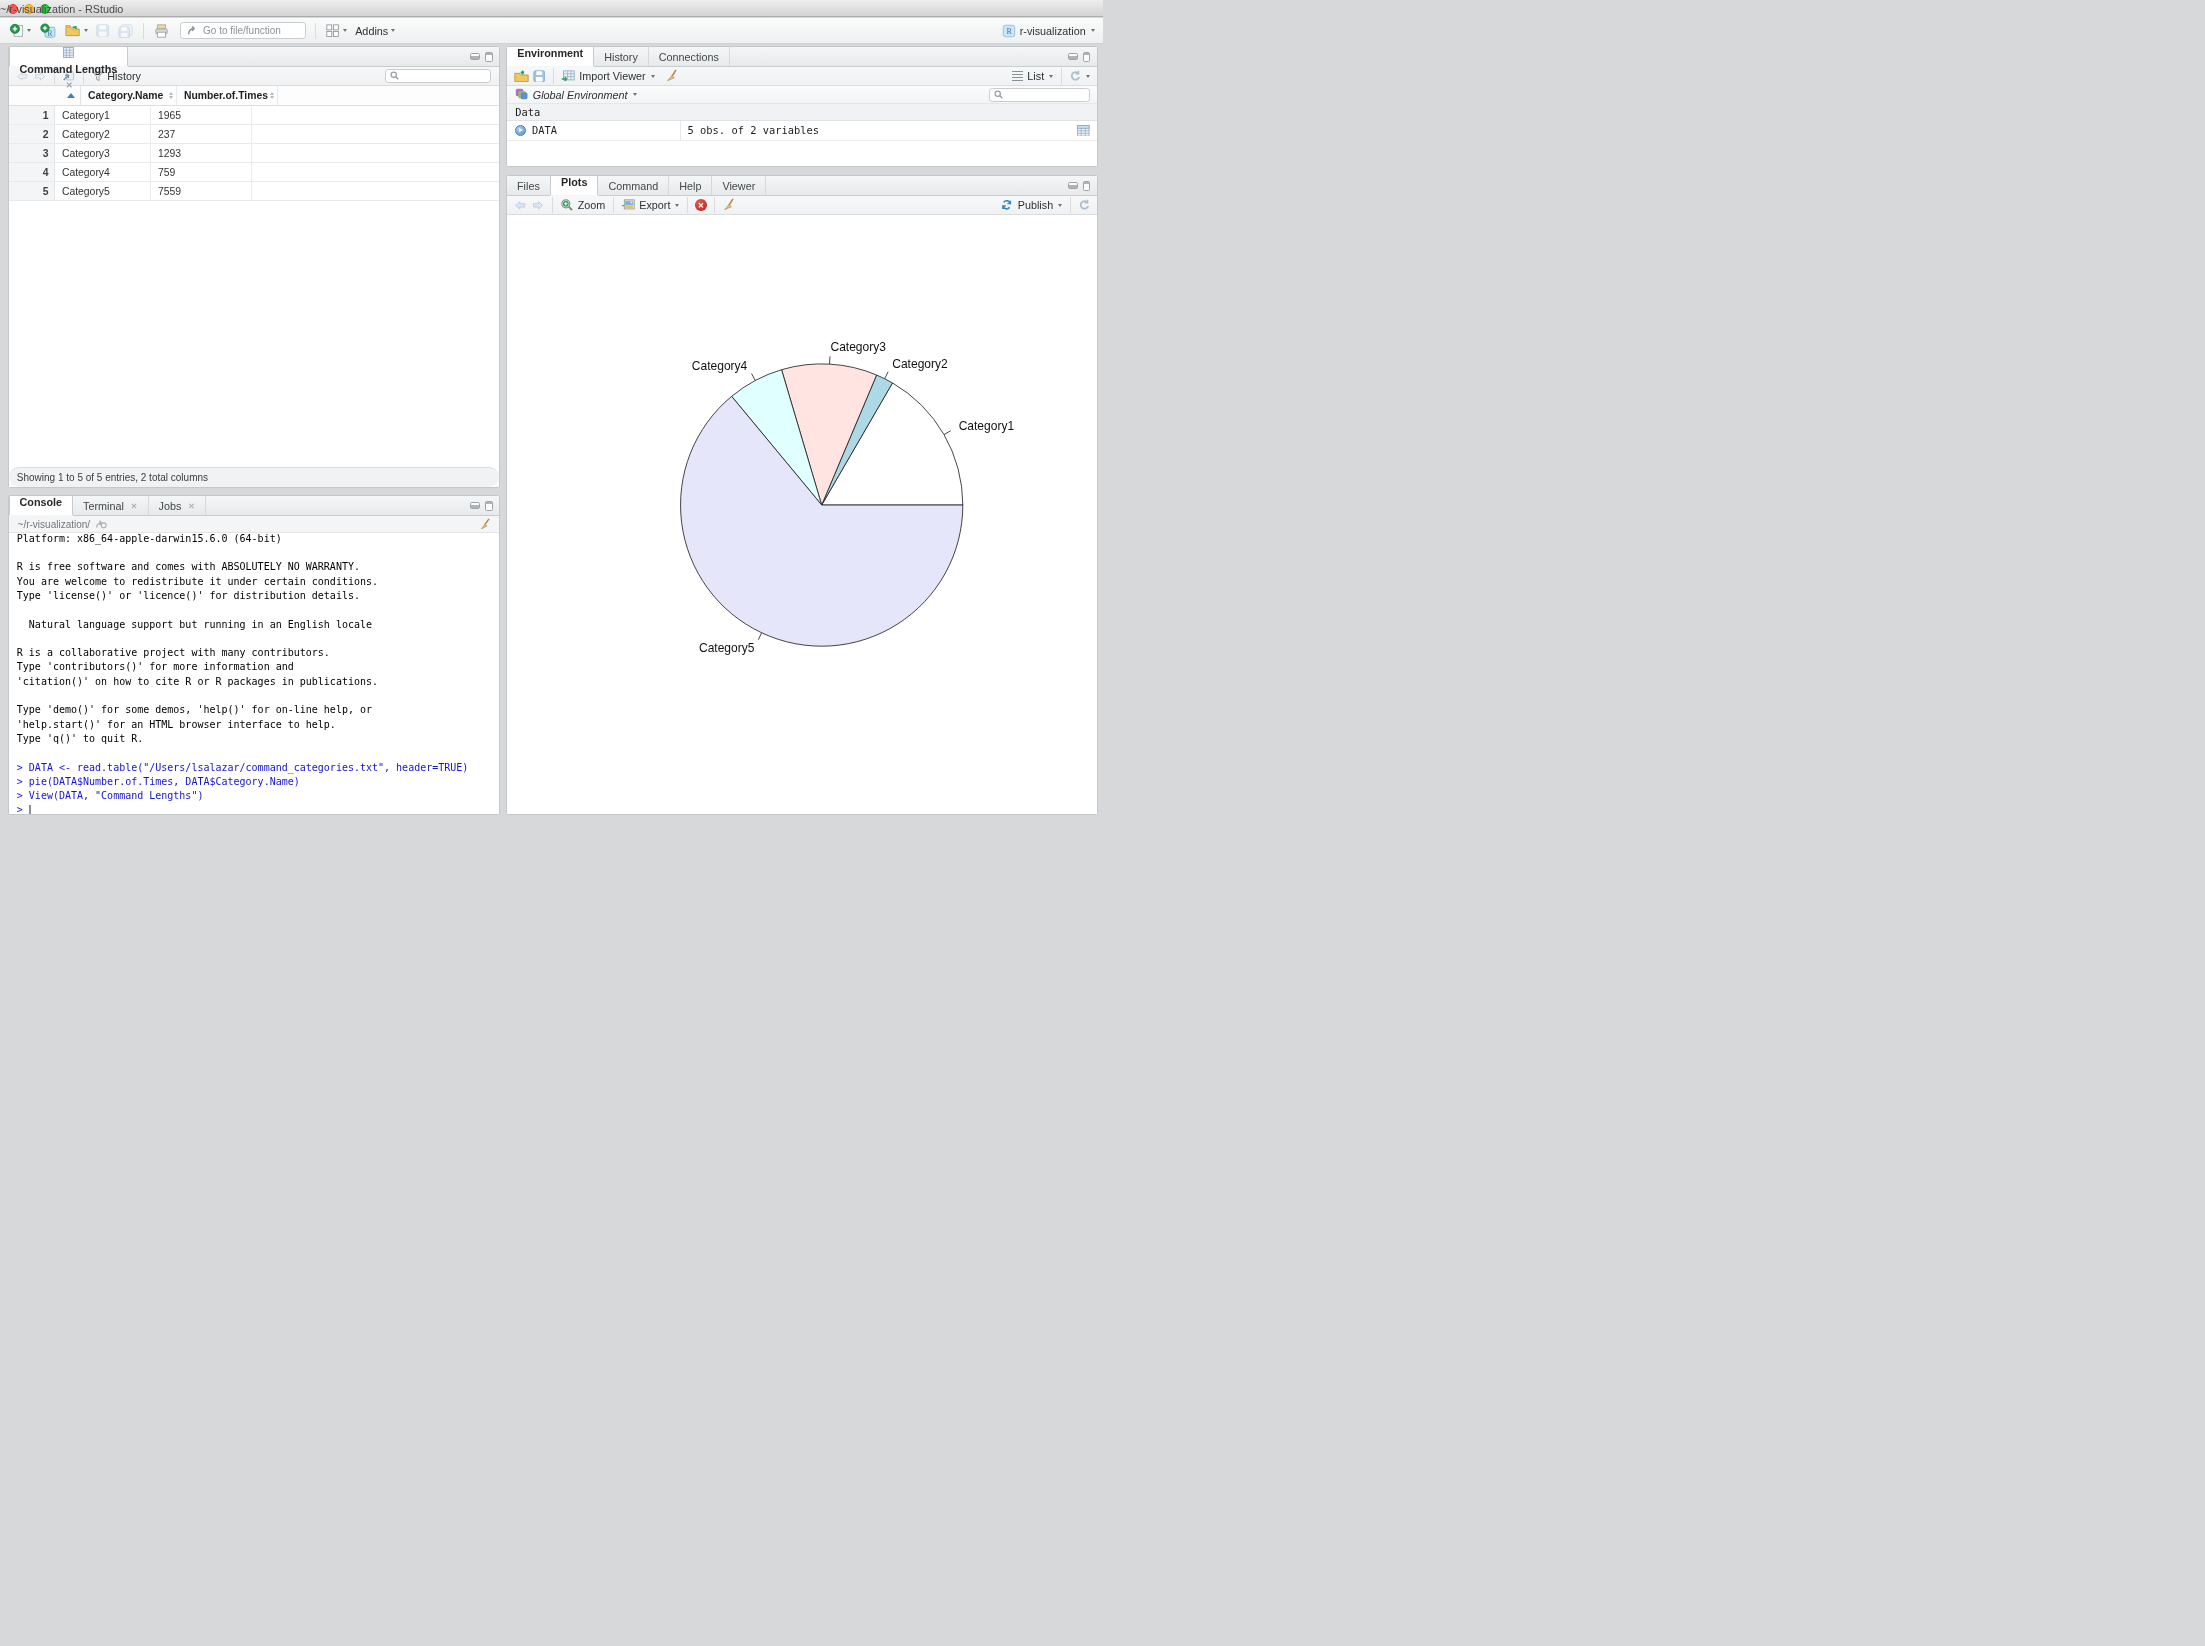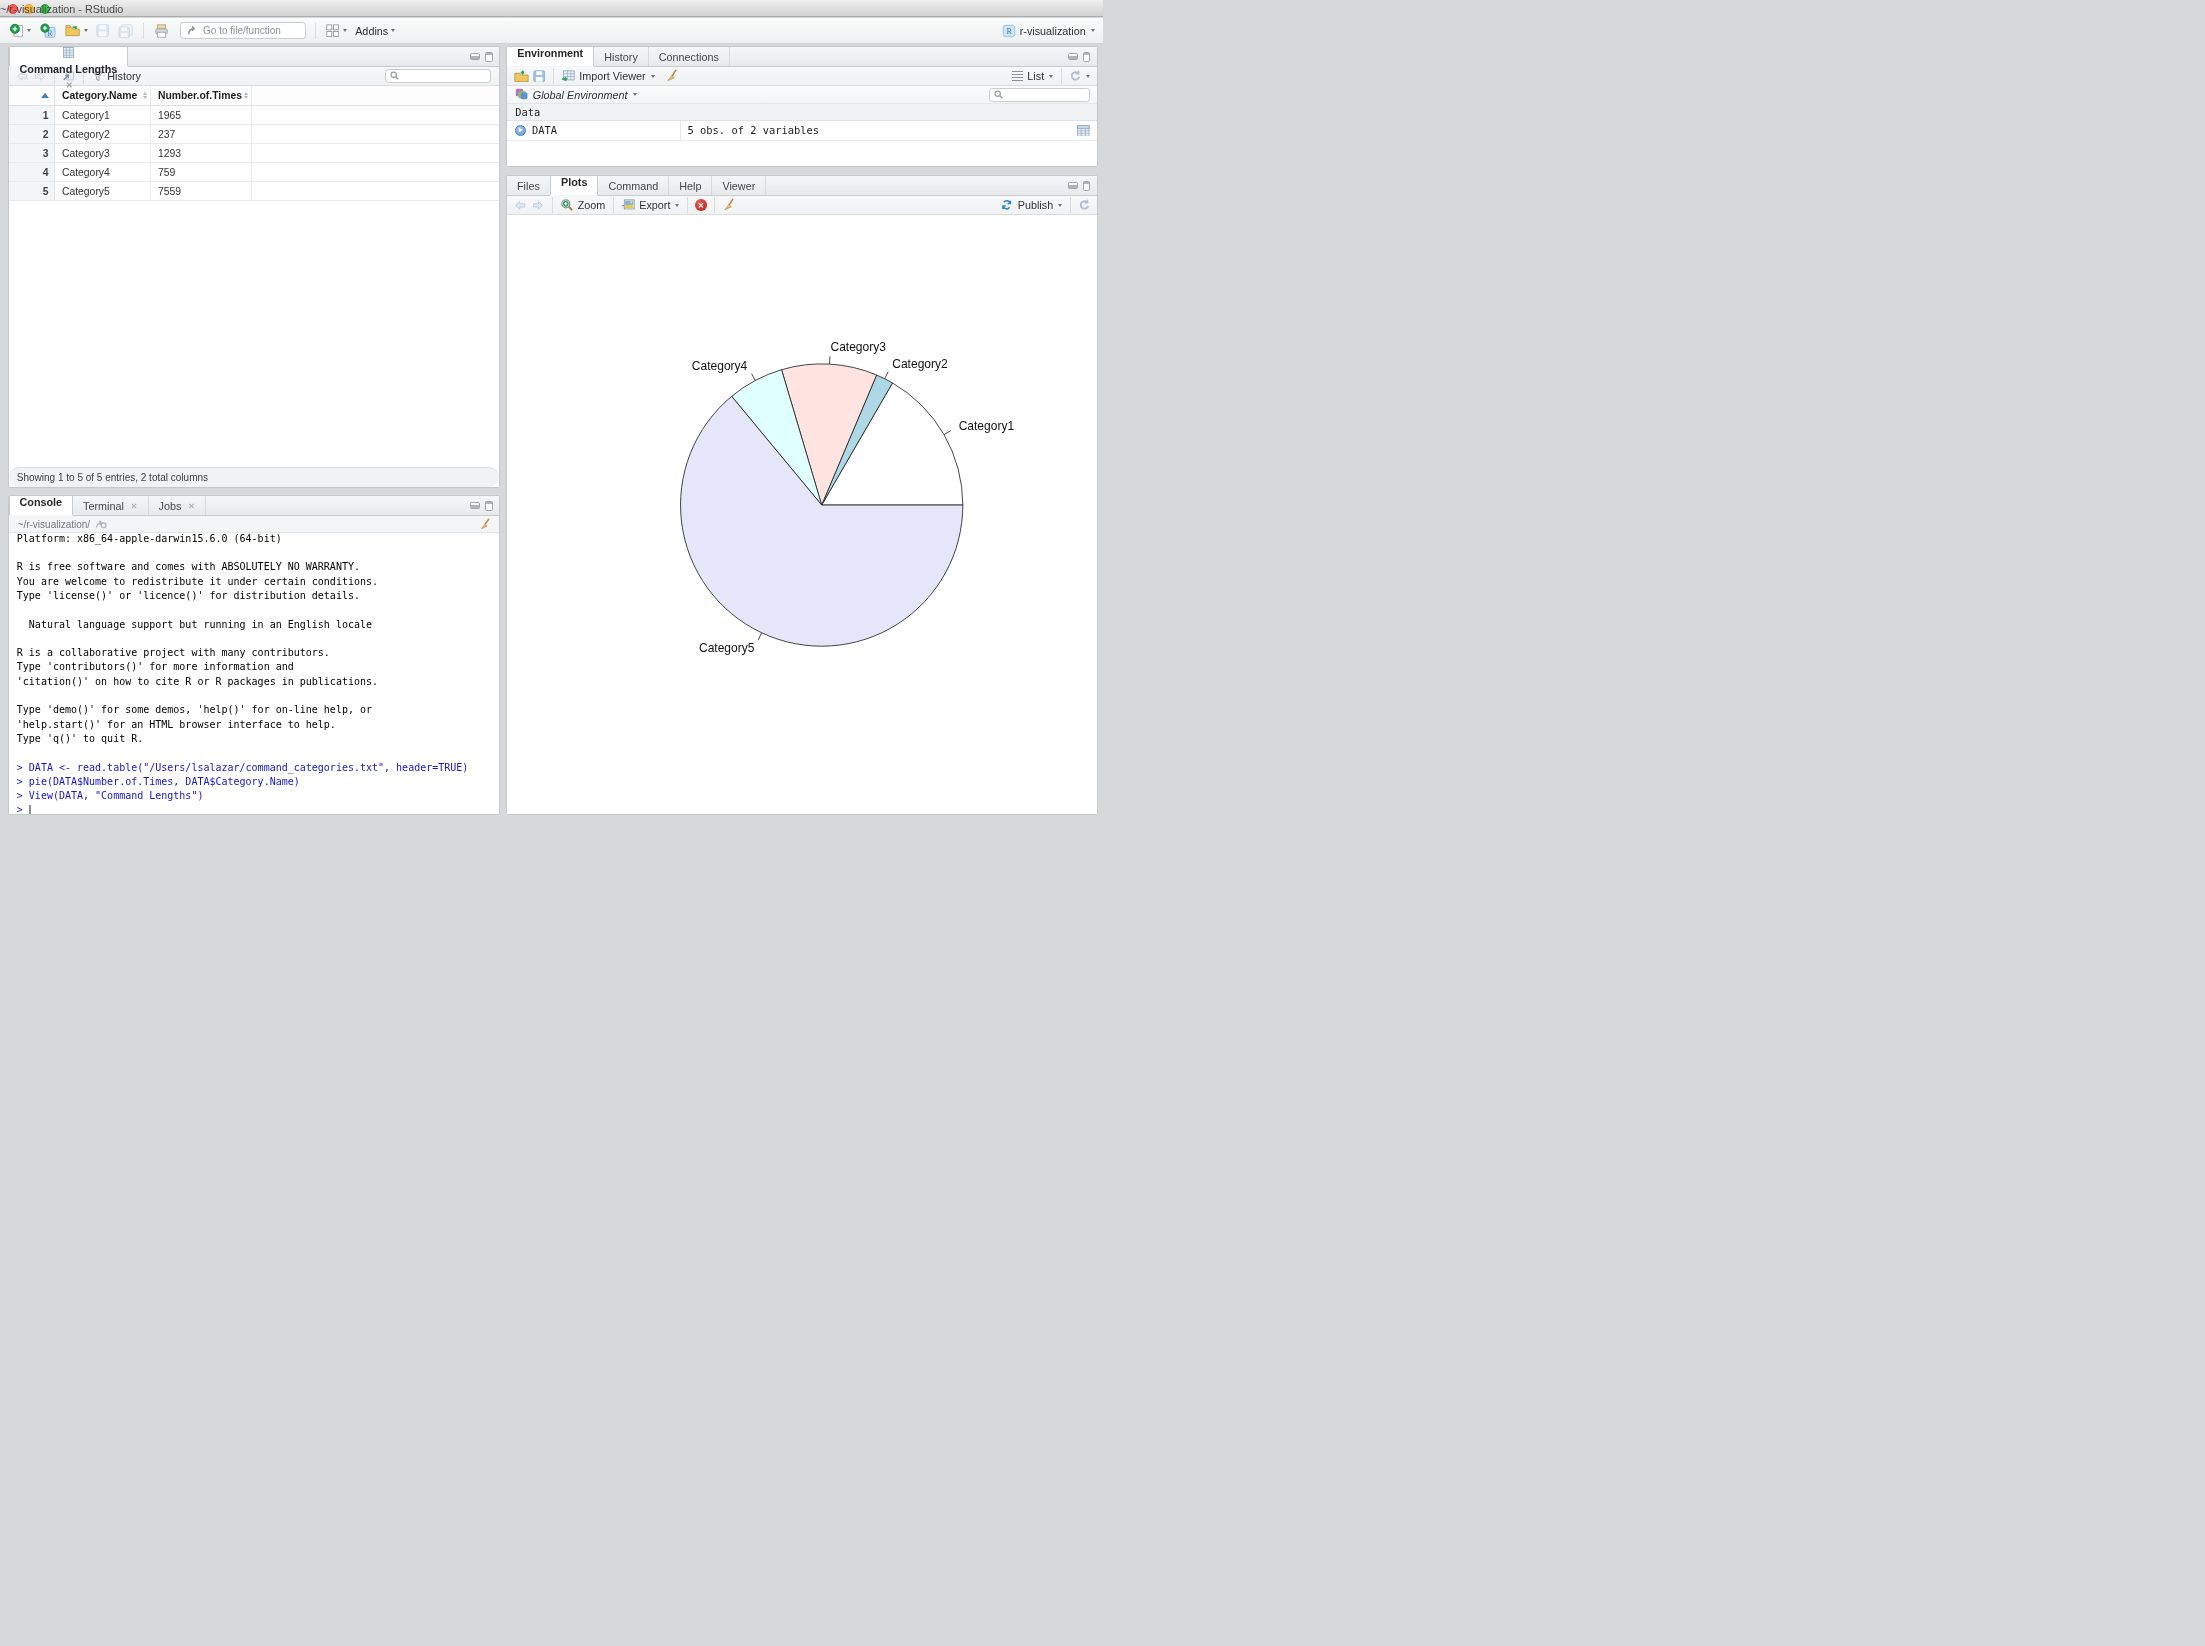--- a/index.html
+++ b/index.html
@@ -59,21 +59,21 @@
     border-bottom:0.8px solid #DADCDD; display:flex; align-items:center; padding:0 6.6px;
     gap:4.2px; flex:0 0 auto; font-size:10.8px; color:#2E3234; }
   .ghost-arrow { opacity:.95; }
   .searchbox { display:flex; align-items:center; gap:3.3px; height:14px; background:#fff;
     border:0.8px solid #C9CCCE; border-radius:3.3px; padding:0 4.2px; }
 
   
   #viewer-pane { left:8.3px; top:46px; width:492px; height:442px; }
   .vtable { flex:1; overflow:hidden; font-size:10.4px; }
   .vhead { display:flex; height:20px; border-bottom:0.8px solid #DDDFE0; background:#FDFDFE;
-    font-weight:700; color:#1F1F1F; }
+    font-weight:700; color:#1F1F1F;padding-left:26px; }
   .vrow { display:flex; height:19px; border-bottom:0.8px solid #E8EAEB; color:#333; }
   .c-num { width:46px; flex:0 0 auto; background:#F4F5F6; border-right:0.8px solid #E1E3E4;
     display:flex; align-items:center; justify-content:flex-end; padding-right:5.8px; font-weight:700; color:#3E3E3E; }
   .vhead .c-num { background:#FDFDFE; }
   .c-cat { width:96px; flex:0 0 auto; border-right:0.8px solid #E8EAEB; display:flex; align-items:center; padding-left:6.6px; }
   .c-times { width:101px; flex:0 0 auto; border-right:0.8px solid #E8EAEB; display:flex; align-items:center; padding-left:6.6px; }
   .sorts { margin-left:auto; margin-right:3.3px; display:flex; flex-direction:column; gap:0.8px; }
   .sorts i { width:0; height:0; border-left:2.9px solid transparent; border-right:2.9px solid transparent; display:block; }
   .sorts .up { border-bottom:3.3px solid #B3B8BC; }
   .sorts .dn { border-top:3.3px solid #B3B8BC; }

